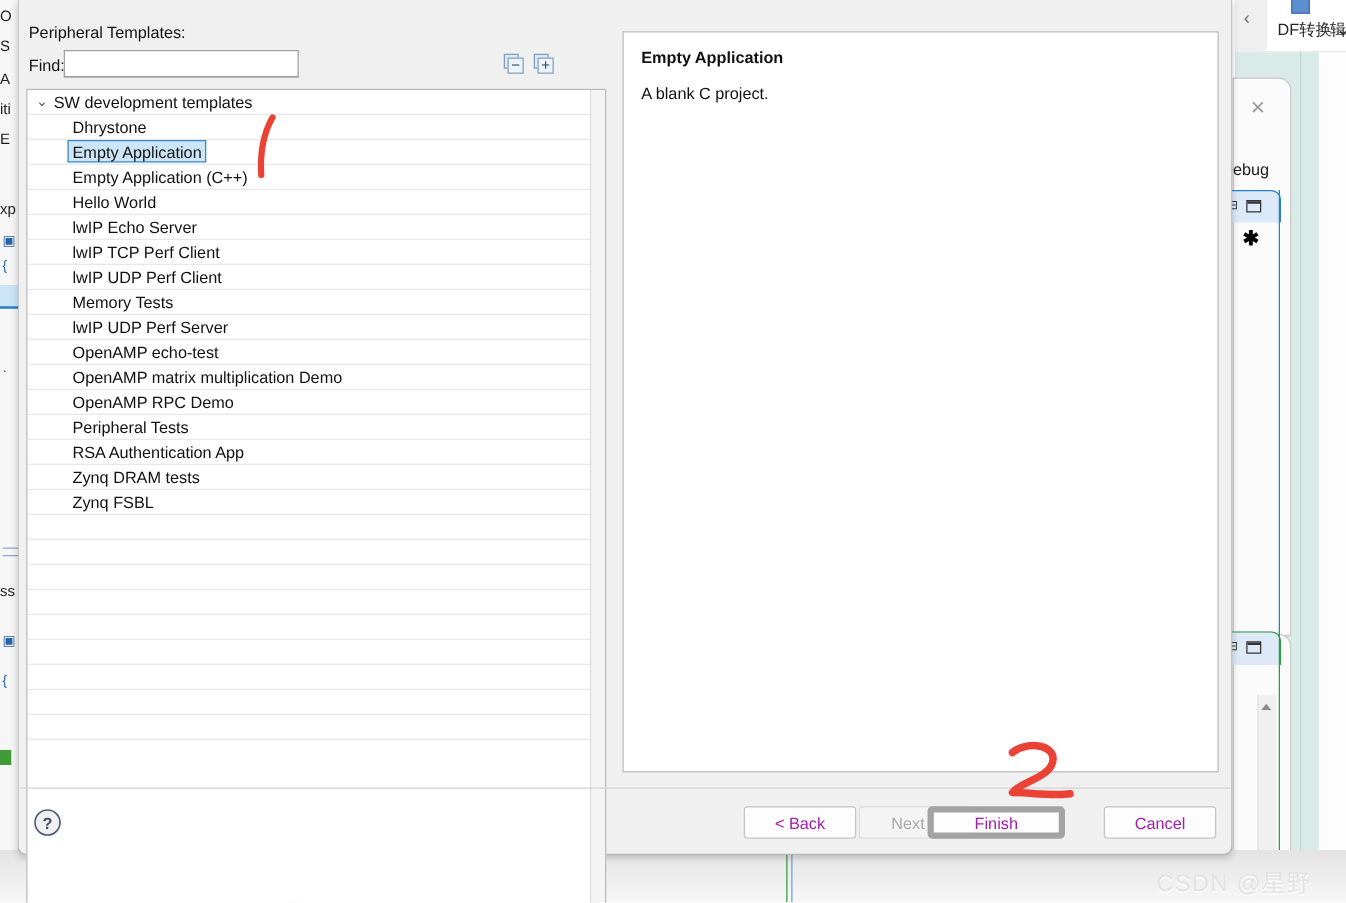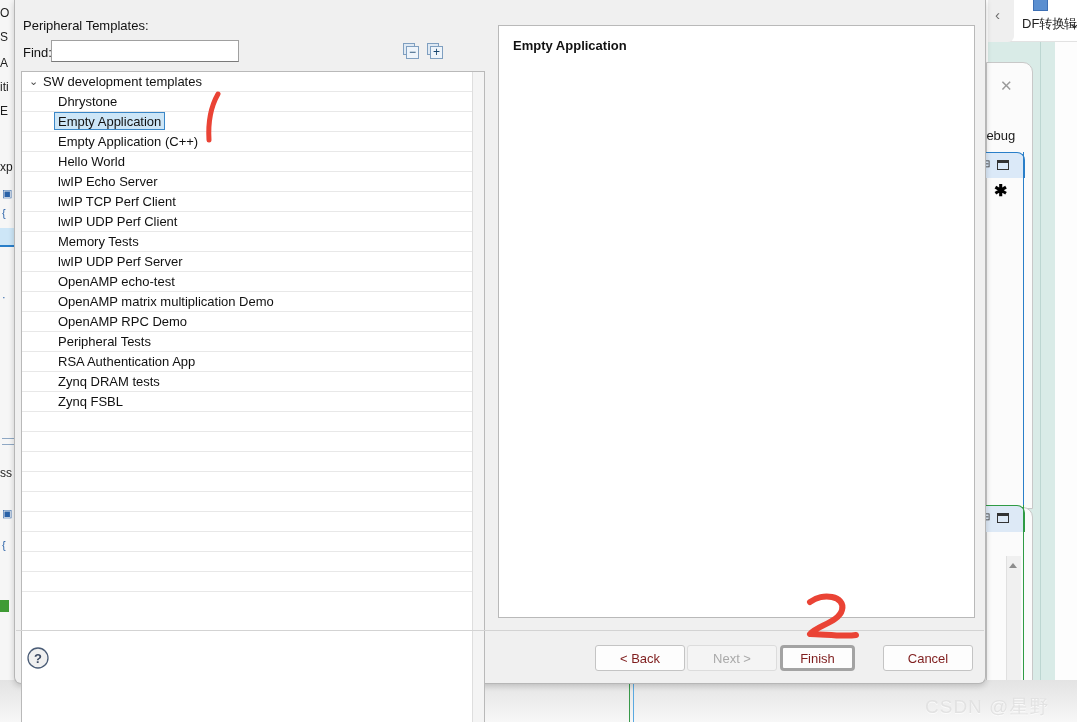--- a/index.html
+++ b/index.html
@@ -396,26 +396,26 @@
   .dlg-btn {
     position: absolute;
     top: 645px;
     height: 26px;
     background: #fdfdfd;
     border: 1px solid #c4c4c4;
     border-radius: 3px;
     box-sizing: border-box;
     font-family: "Liberation Sans", sans-serif;
     font-size: 13px;
-    color: #7f1d1d;
+    color: #a21caf;
     cursor: pointer;
   }
   #btn-back   { left: 580px; width: 90px; }
   #btn-next   { left: 672px; width: 90px; color: #a9a9a9; background: #f4f4f4; border-color: #dcdcdc; cursor: default; }
-  #btn-finish { left: 765px; width: 75px; border: 3px solid #a3a3a3; background: #fdfdfd; border-radius: 4px; }
+  #btn-finish { left: 727px; width: 110px; border: 5px solid #a3a3a3; background: #fdfdfd; border-radius: 4px; }
   #btn-cancel { left: 868px; width: 90px; }
 
   
   .annot {
     position: absolute;
     pointer-events: none;
   }
   #annot-1 { left: 196px; top: 90px; }
   #annot-2 { left: 798px; top: 590px; }
 
@@ -536,20 +536,21 @@
         <div class="tree-row empty">&nbsp;</div>
         <div class="tree-row empty">&nbsp;</div>
         <div class="tree-row empty">&nbsp;</div>
         <div class="tree-row empty">&nbsp;</div>
       </div>
     <div id="tree-scroll"></div>
   </div>
 
   <div id="desc-panel">
     <p id="desc-title">Empty Application</p>
+    <p id="desc-body">A blank C project.</p>
   </div>
 
   <div id="btn-separator"></div>
 
   <div id="help-button">
     <svg width="26" height="26" viewBox="0 0 26 26" aria-hidden="true">
       <circle cx="13" cy="13" r="10" fill="#f0f0f0" stroke="#4a5c76" stroke-width="1.3"></circle>
       <text x="13" y="18" text-anchor="middle" font-family="Liberation Sans, sans-serif" font-size="13" font-weight="bold" fill="#3c4a63">?</text>
     </svg>
   </div>

